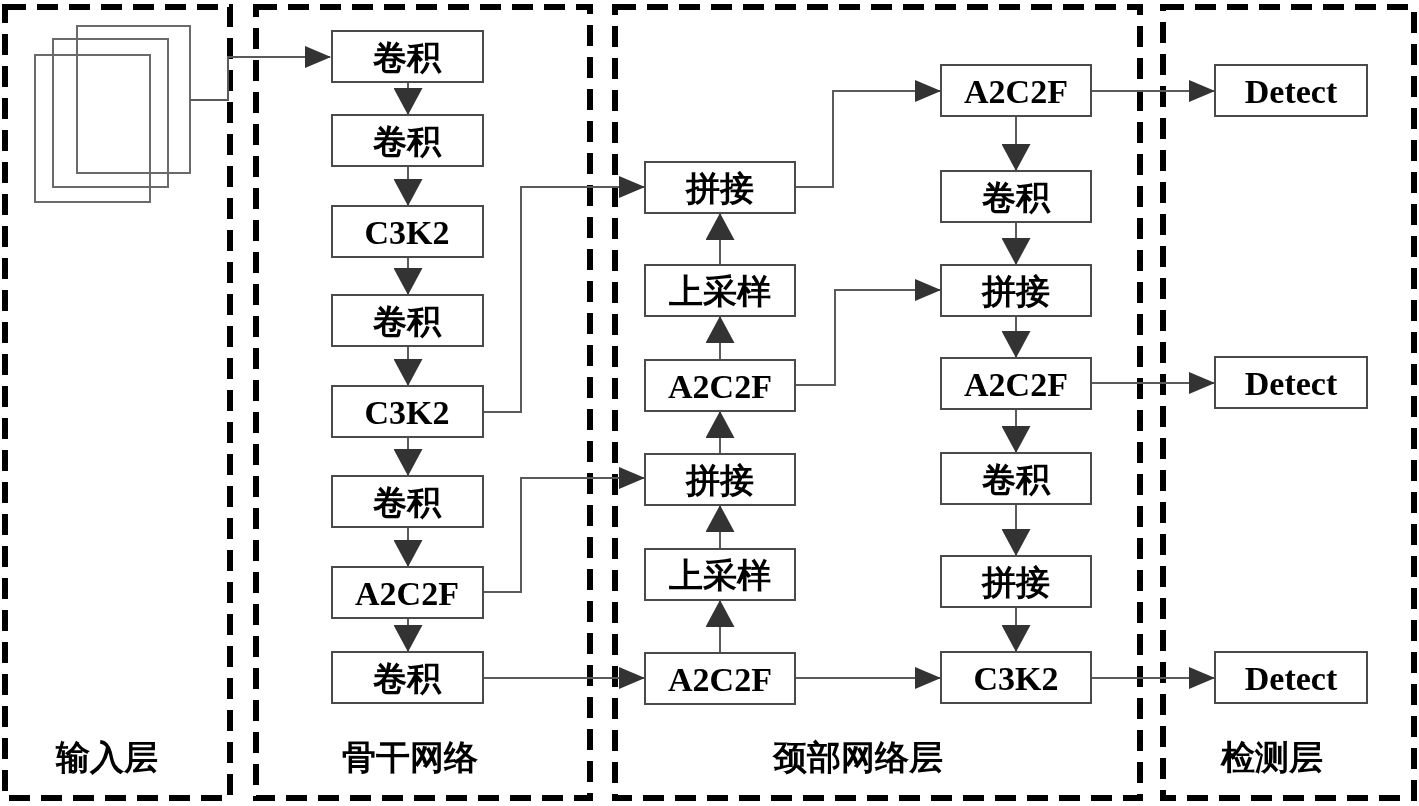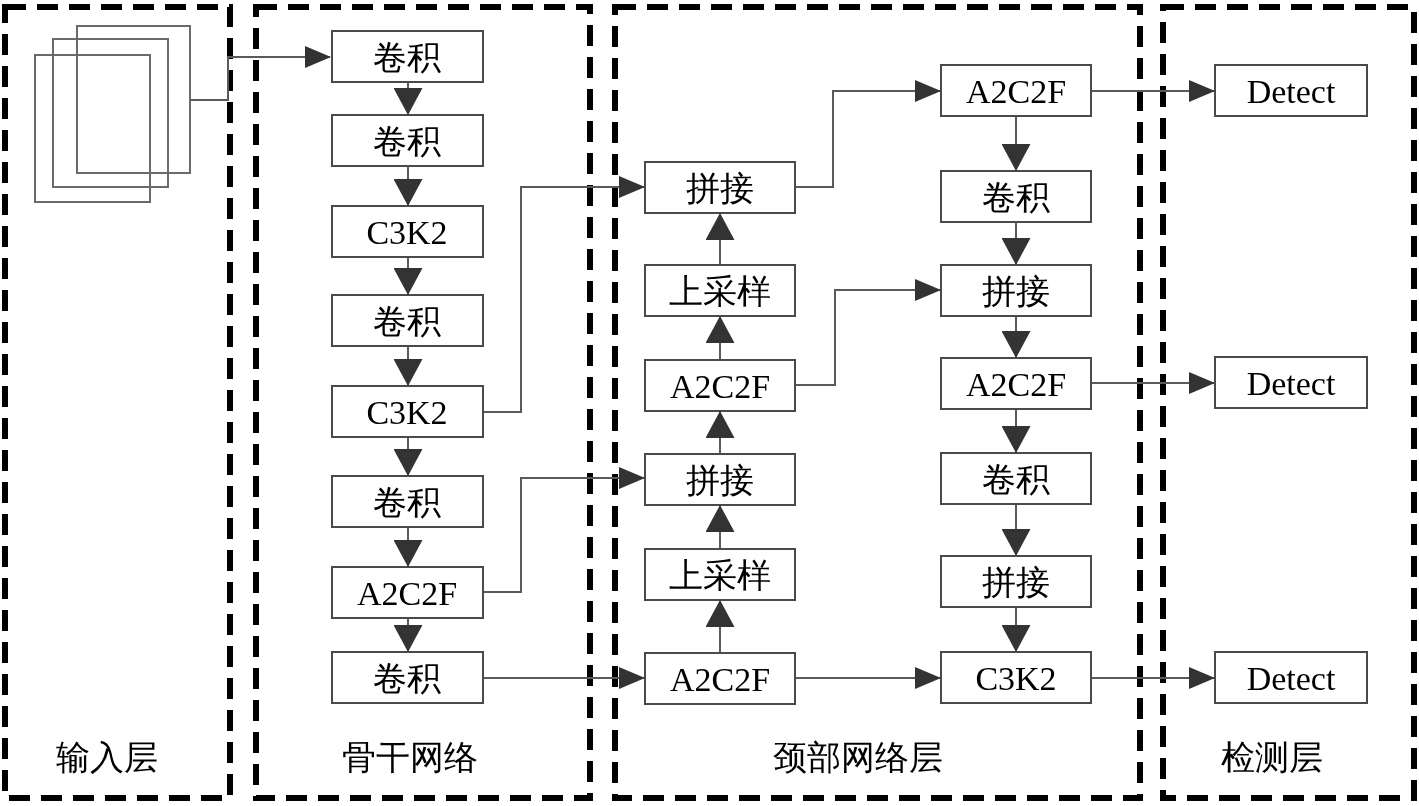--- a/index.html
+++ b/index.html
@@ -6,20 +6,21 @@
     margin: 0;
     padding: 0;
     background: #ffffff;
   }
   .stage {
     position: relative;
     width: 1419px;
     height: 806px;
     background: #ffffff;
     overflow: hidden;
+    font-weight: bold;
   }
   svg { display: block; }
   svg text {
     font-family: "Liberation Serif", "DejaVu Serif", serif;
     fill: #000000;
   }
   .container {
     fill: none;
     stroke: #000000;
     stroke-width: 6;

